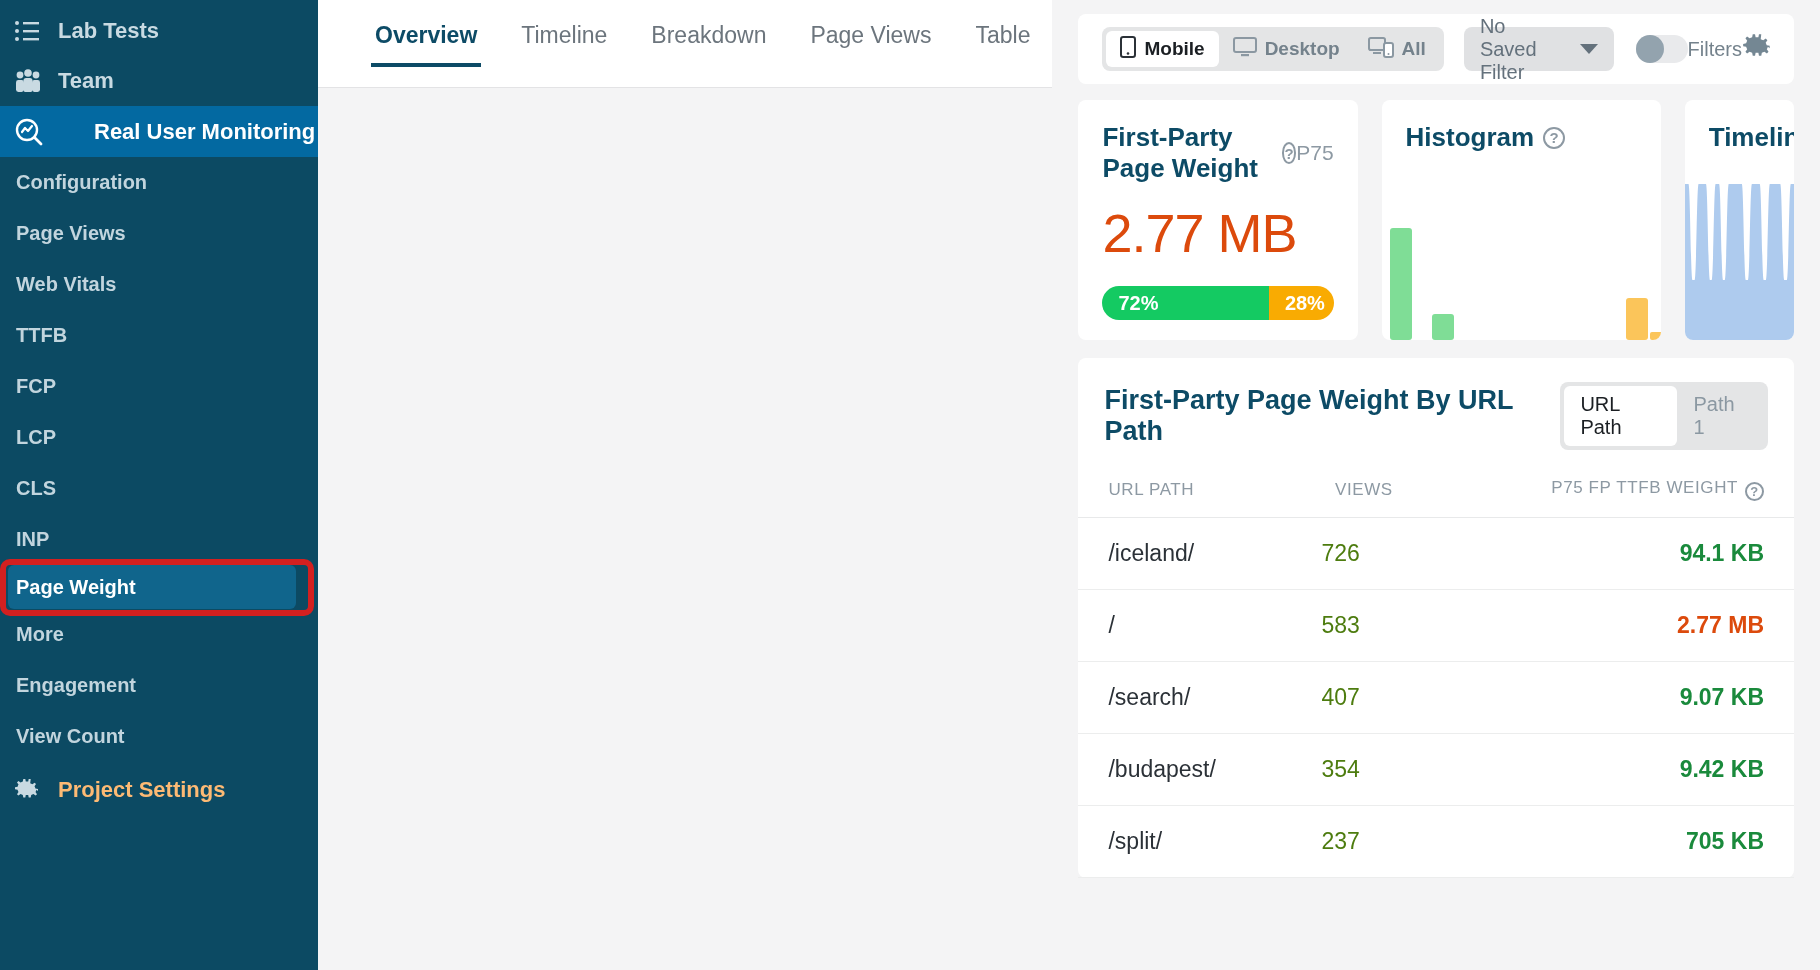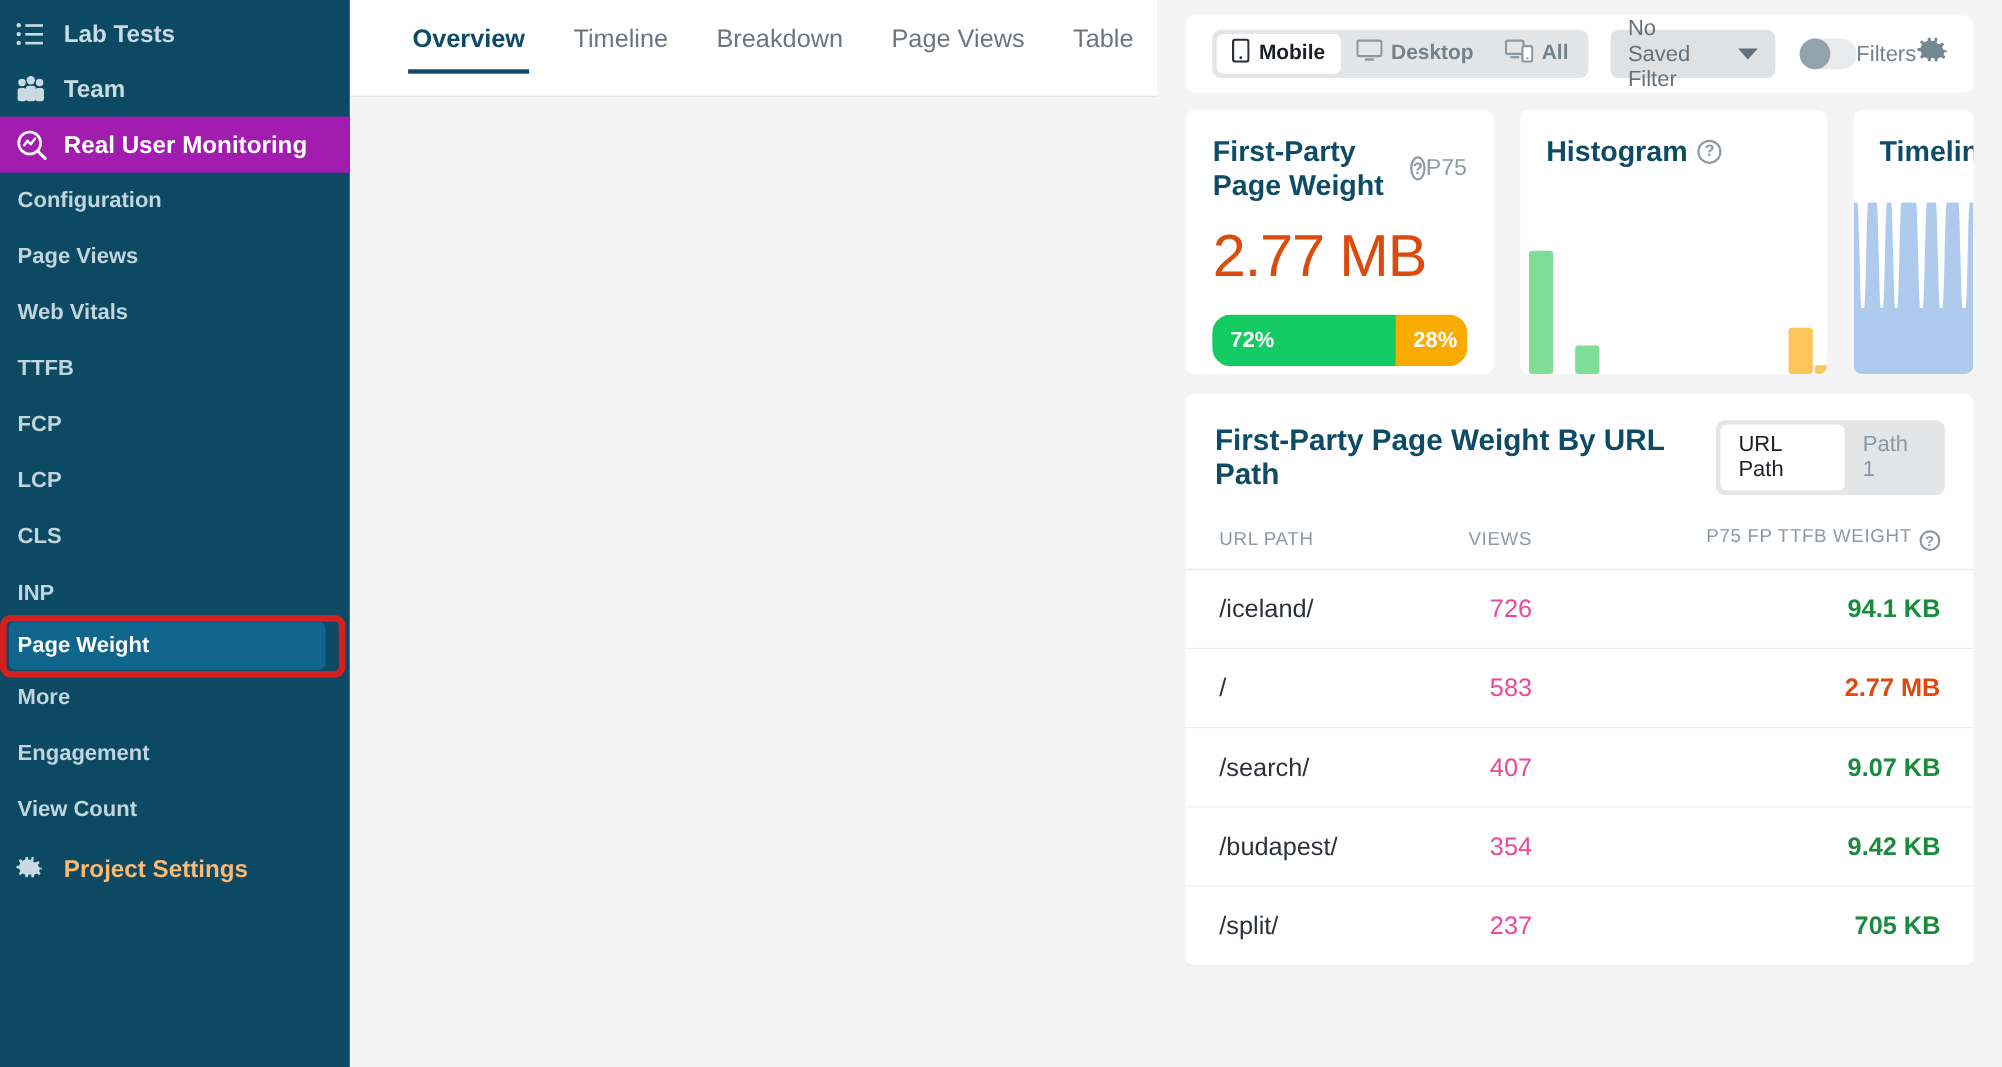--- a/index.html
+++ b/index.html
@@ -22,21 +22,21 @@
   .nav-top { padding-top: 6px; }
   .nav-row {
     display: flex; align-items: center;
     height: 50px;
     padding-left: 14px;
     font-size: 22px;
     color: #c9dae2;
     font-weight: 700;
   }
   .nav-row .ico { width: 44px; flex:0 0 44px; display:flex; align-items:center; }
-  .nav-row.active { background: #a21caf; color: #ffffff; }
+  .nav-row.active { background: #0369a1; color: #ffffff; gap: 36px; }
   .nav-row.big { height: 51px; }
   .nav-sub {
     display:flex; align-items:center;
     height: 51px;
     padding-left: 16px;
     font-size: 20px; font-weight: 700;
     color: #c2d5de;
   }
   .nav-sub.sel {
     background: #10658c; color: #ffffff;
@@ -117,21 +117,21 @@
   .card-head { display:flex; align-items:center; padding: 22px 24px 0 24px; }
   .card-title { font-size: 26px; font-weight:700; color:#0d4b66; }
   .help {
     display:inline-flex; align-items:center; justify-content:center;
     width:22px;height:22px;border-radius:50%;
     border:2px solid #8d99a3; color:#8d99a3;
     font-size:15px; font-weight:700; margin-left:9px; line-height:1;
   }
   .p75 { margin-left:auto; font-size:21px; color:#8d99a3; }
   .bigval { font-size: 54px; font-weight:400; color:#dc4a0c; padding: 18px 24px 0 24px; letter-spacing:-1px;}
-  .bar { margin: 22px 24px 0 24px; height: 47px; border-radius: 17px; overflow:hidden; display:flex; }
+  .bar { margin: 22px 24px 0 24px; height: 34px; border-radius: 17px; overflow:hidden; display:flex; }
   .bar .g { background:#14ca62; display:flex; align-items:center; padding-left:16px; color:#fff; font-weight:700; font-size:20px;}
   .bar .o { background:#f9ab02; display:flex; align-items:center; padding-left:16px; color:#fff; font-weight:700; font-size:20px; flex:1 1 auto;}
 
   .histo { position:absolute; left:0; right:0; bottom:0; height: 120px; }
   .tl-svg { position:absolute; left:0; right:0; bottom:0; height: 170px; width:100%; }
 
   
   .panel { background:#fff; border-radius:8px; padding: 0 0 0 0; }
   .panel-head { display:flex; align-items:center; padding: 24px 26px 0 26px; }
   .panel-title { font-size:27px; font-weight:700; color:#0d4b66; }
@@ -144,21 +144,21 @@
     font-size: 17px; color:#8d99a3; font-weight:400;
     letter-spacing: 0.6px; text-align:left;
     padding: 10px 0 16px 30px; border-bottom:1px solid #e8e9ea;
   }
   th.r { text-align:right; padding-right: 30px; padding-left:0; }
   th.r2 { text-align:right; padding-right: 30px; padding-left:0; }
   td {
     font-size: 23px; color:#2b3137; padding: 22px 0 22px 30px;
     border-bottom:1px solid #eceded;
   }
-  td.views { text-align:right; padding-right:30px; padding-left:0; color:#ec4899; }
+  td.views { text-align:center; padding-right:30px; padding-left:0; color:#4d7c0f; }
   td.wt { text-align:right; padding-right:30px; padding-left:0; font-weight:700; }
   .ok { color:#1a8a3c; }
   .bad { color:#dc4a0c; }
   .thhelp { display:inline-flex; align-items:center; justify-content:center;
     width:19px;height:19px;border-radius:50%;border:2px solid #8d99a3;color:#8d99a3;
     font-size:13px;font-weight:700;margin-left:7px;vertical-align:-3px;}
 </style>
 </head>
 <body>
 

